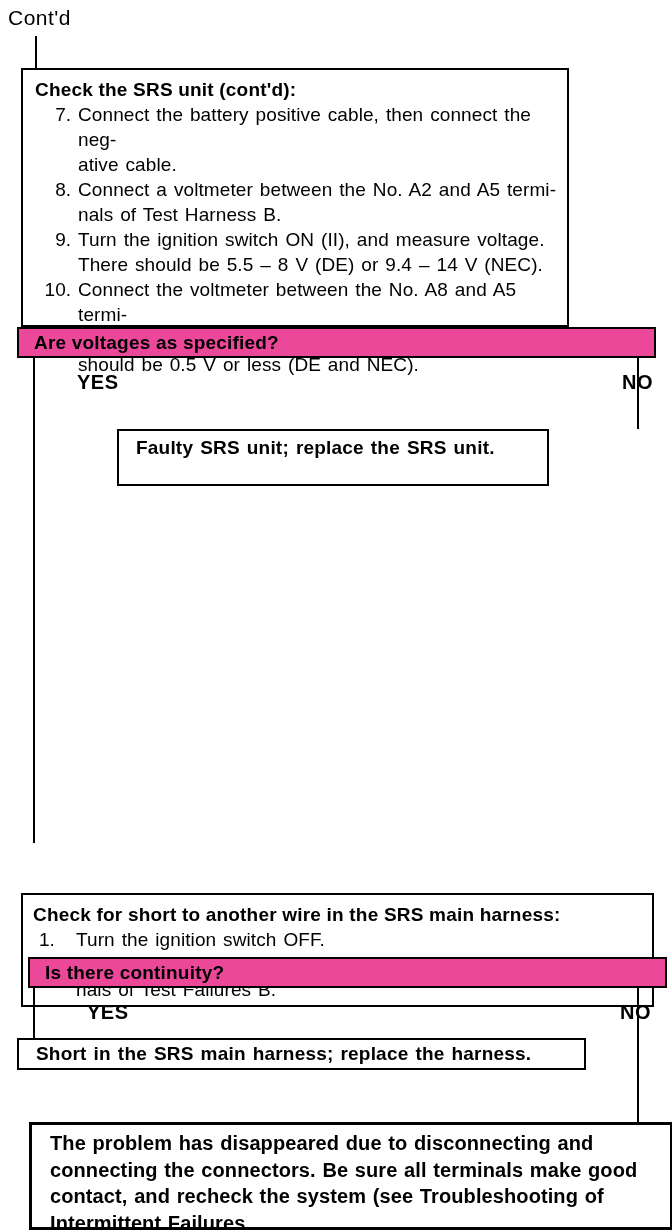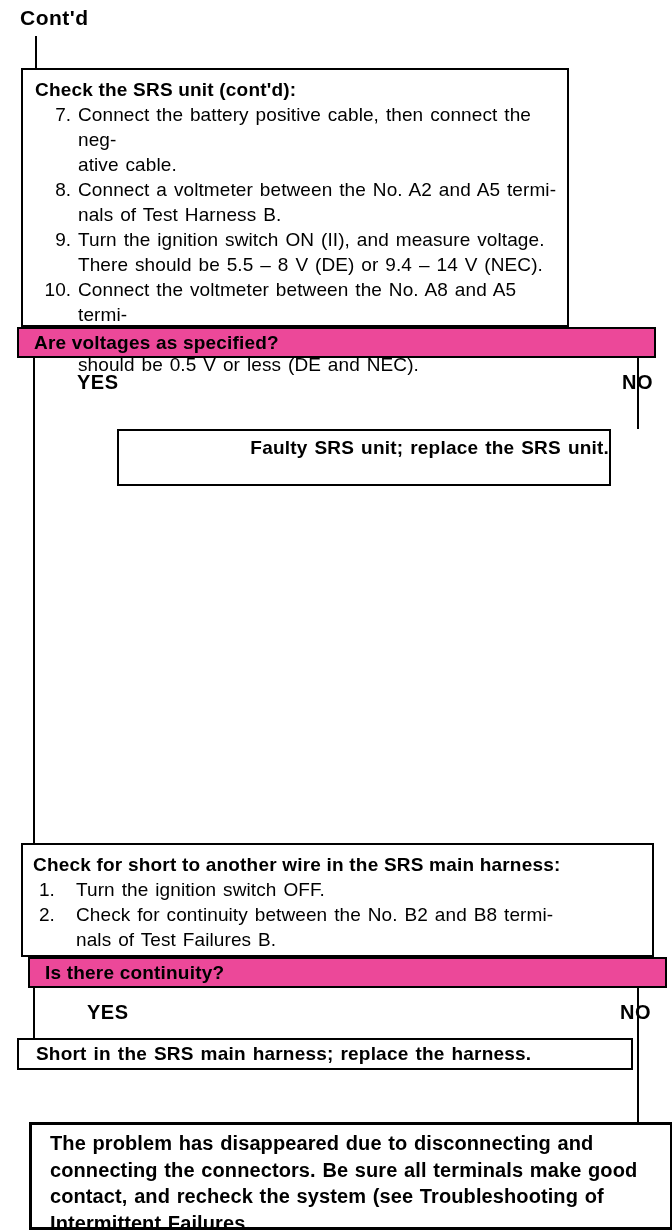--- a/index.html
+++ b/index.html
@@ -11,24 +11,24 @@
   }
   #page {
     position: relative;
     width: 672px;
     height: 1232px;
     background: #fff;
     overflow: hidden;
   }
   .contd {
     position: absolute;
-    left: 20px;
+    left: 8px;
     top: 6px;
     font-size: 21px;
-    font-weight: 700;
+    font-weight: 400;
     letter-spacing: 0.5px;
   }
   .vline {
     position: absolute;
     width: 2px;
     background: #000;
   }
   .box {
     position: absolute;
     border: 2px solid #000;
@@ -146,23 +146,23 @@
   </div>
 
   <div class="qbar" style="left:17px; top:327px; width:639px; height:31px;">Are voltages as specified?</div>
 
   <div class="answer" style="left:40px; top:371px;">YES</div>
   <div class="answer" style="left:585px; top:371px;">NO</div>
 
   <div class="vline" style="left:33px; top:358px; height:485px;"></div>
   <div class="vline" style="left:637px; top:358px; height:71px;"></div>
 
-  <div class="result-box" style="left:117px; top:429px; width:494px; height:57px; padding-top:6px;text-align:right;">Faulty SRS unit; replace the SRS unit.</div>
+  <div class="result-box" style="left:117px; top:429px; width:432px; height:57px; padding-top:6px;">Faulty SRS unit; replace the SRS unit.</div>
 
-  <div class="box pad-l2" style="left:21px; top:843px; width:633px; height:114px;">
+  <div class="box pad-l2" style="left:21px; top:893px; width:633px; height:114px;">
     <div class="proc-title">Check for short to another wire in the SRS main harness:</div>
     <div class="steps">
       <div class="step">
         <span class="step-num leftnum">1.</span>
         <div class="step-text">Turn the ignition switch OFF.</div>
       </div>
       <div class="step">
         <span class="step-num leftnum">2.</span>
         <div class="step-text">Check for continuity between the No. B2 and B8 termi-
 nals of Test Failures B.</div>
@@ -171,20 +171,20 @@
   </div>
 
   <div class="qbar" style="left:17px; top:957px; width:639px; height:31px;margin-left:11px;">Is there continuity?</div>
 
   <div class="answer" style="left:50px; top:1001px;">YES</div>
   <div class="answer" style="left:583px; top:1001px;">NO</div>
 
   <div class="vline" style="left:33px; top:988px; height:50px;"></div>
   <div class="vline" style="left:637px; top:988px; height:134px;"></div>
 
-  <div class="result-box" style="left:17px; top:1038px; width:616px; height:32px; display:flex; align-items:center;">Short in the SRS main harness; replace the harness.</div>
+  <div class="result-box" style="left:17px; top:1038px; width:569px; height:32px; display:flex; align-items:center;">Short in the SRS main harness; replace the harness.</div>
 
   <div class="bottom-box" style="left:29px; top:1122px; width:644px; height:108px;">The problem has disappeared due to disconnecting and
 connecting the connectors. Be sure all terminals make good
 contact, and recheck the system (see Troubleshooting of
 Intermittent Failures.</div>
 
 </div>
 
 </body></html>

